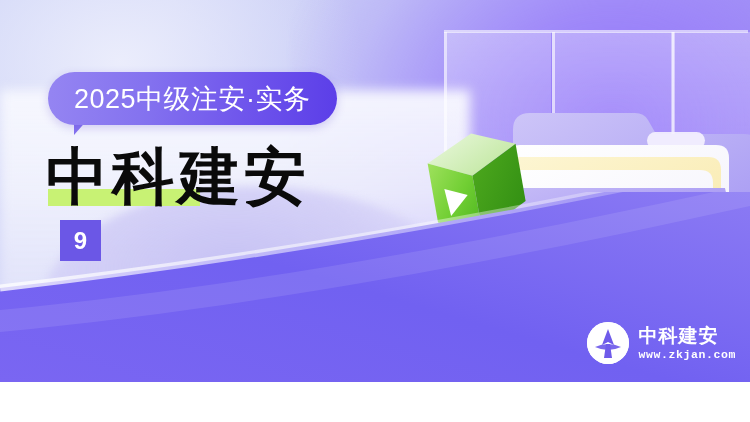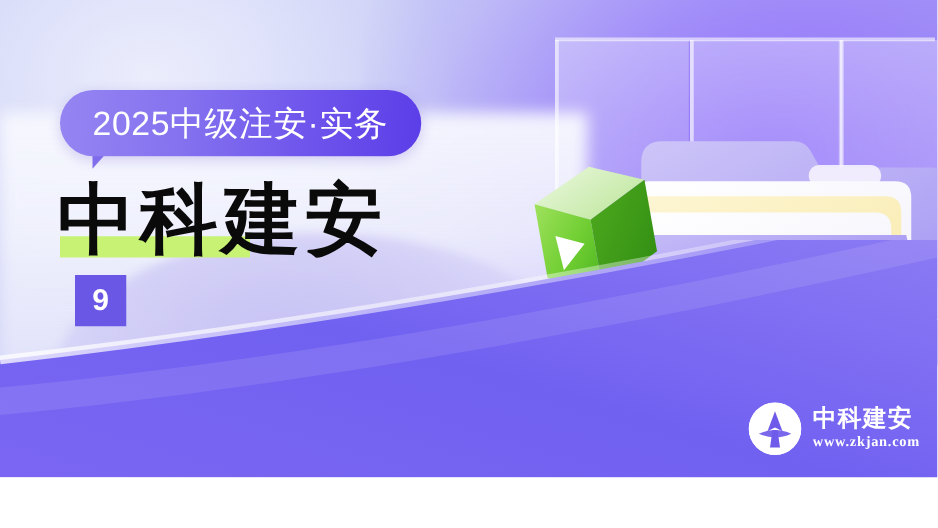--- a/index.html
+++ b/index.html
@@ -235,21 +235,21 @@
     font-weight: bold;
     letter-spacing: 1px;
     font-family: "DejaVu Sans", sans-serif;
   }
   .logo-url {
     margin-top: 4px;
     color: #ffffff;
     font-size: 11.5px;
     letter-spacing: 0.6px;
     font-weight: bold;
-    font-family: Liberation Serif, serif;
+    font-family: Liberation Mono, monospace;
   }
 </style>
 </head>
 <body>
 
 <div id="poster">
 
   <div class="bg-glow-top-left"></div>
   <div class="bg-glow-top-right"></div>
   <div class="bg-soft-left"></div>

